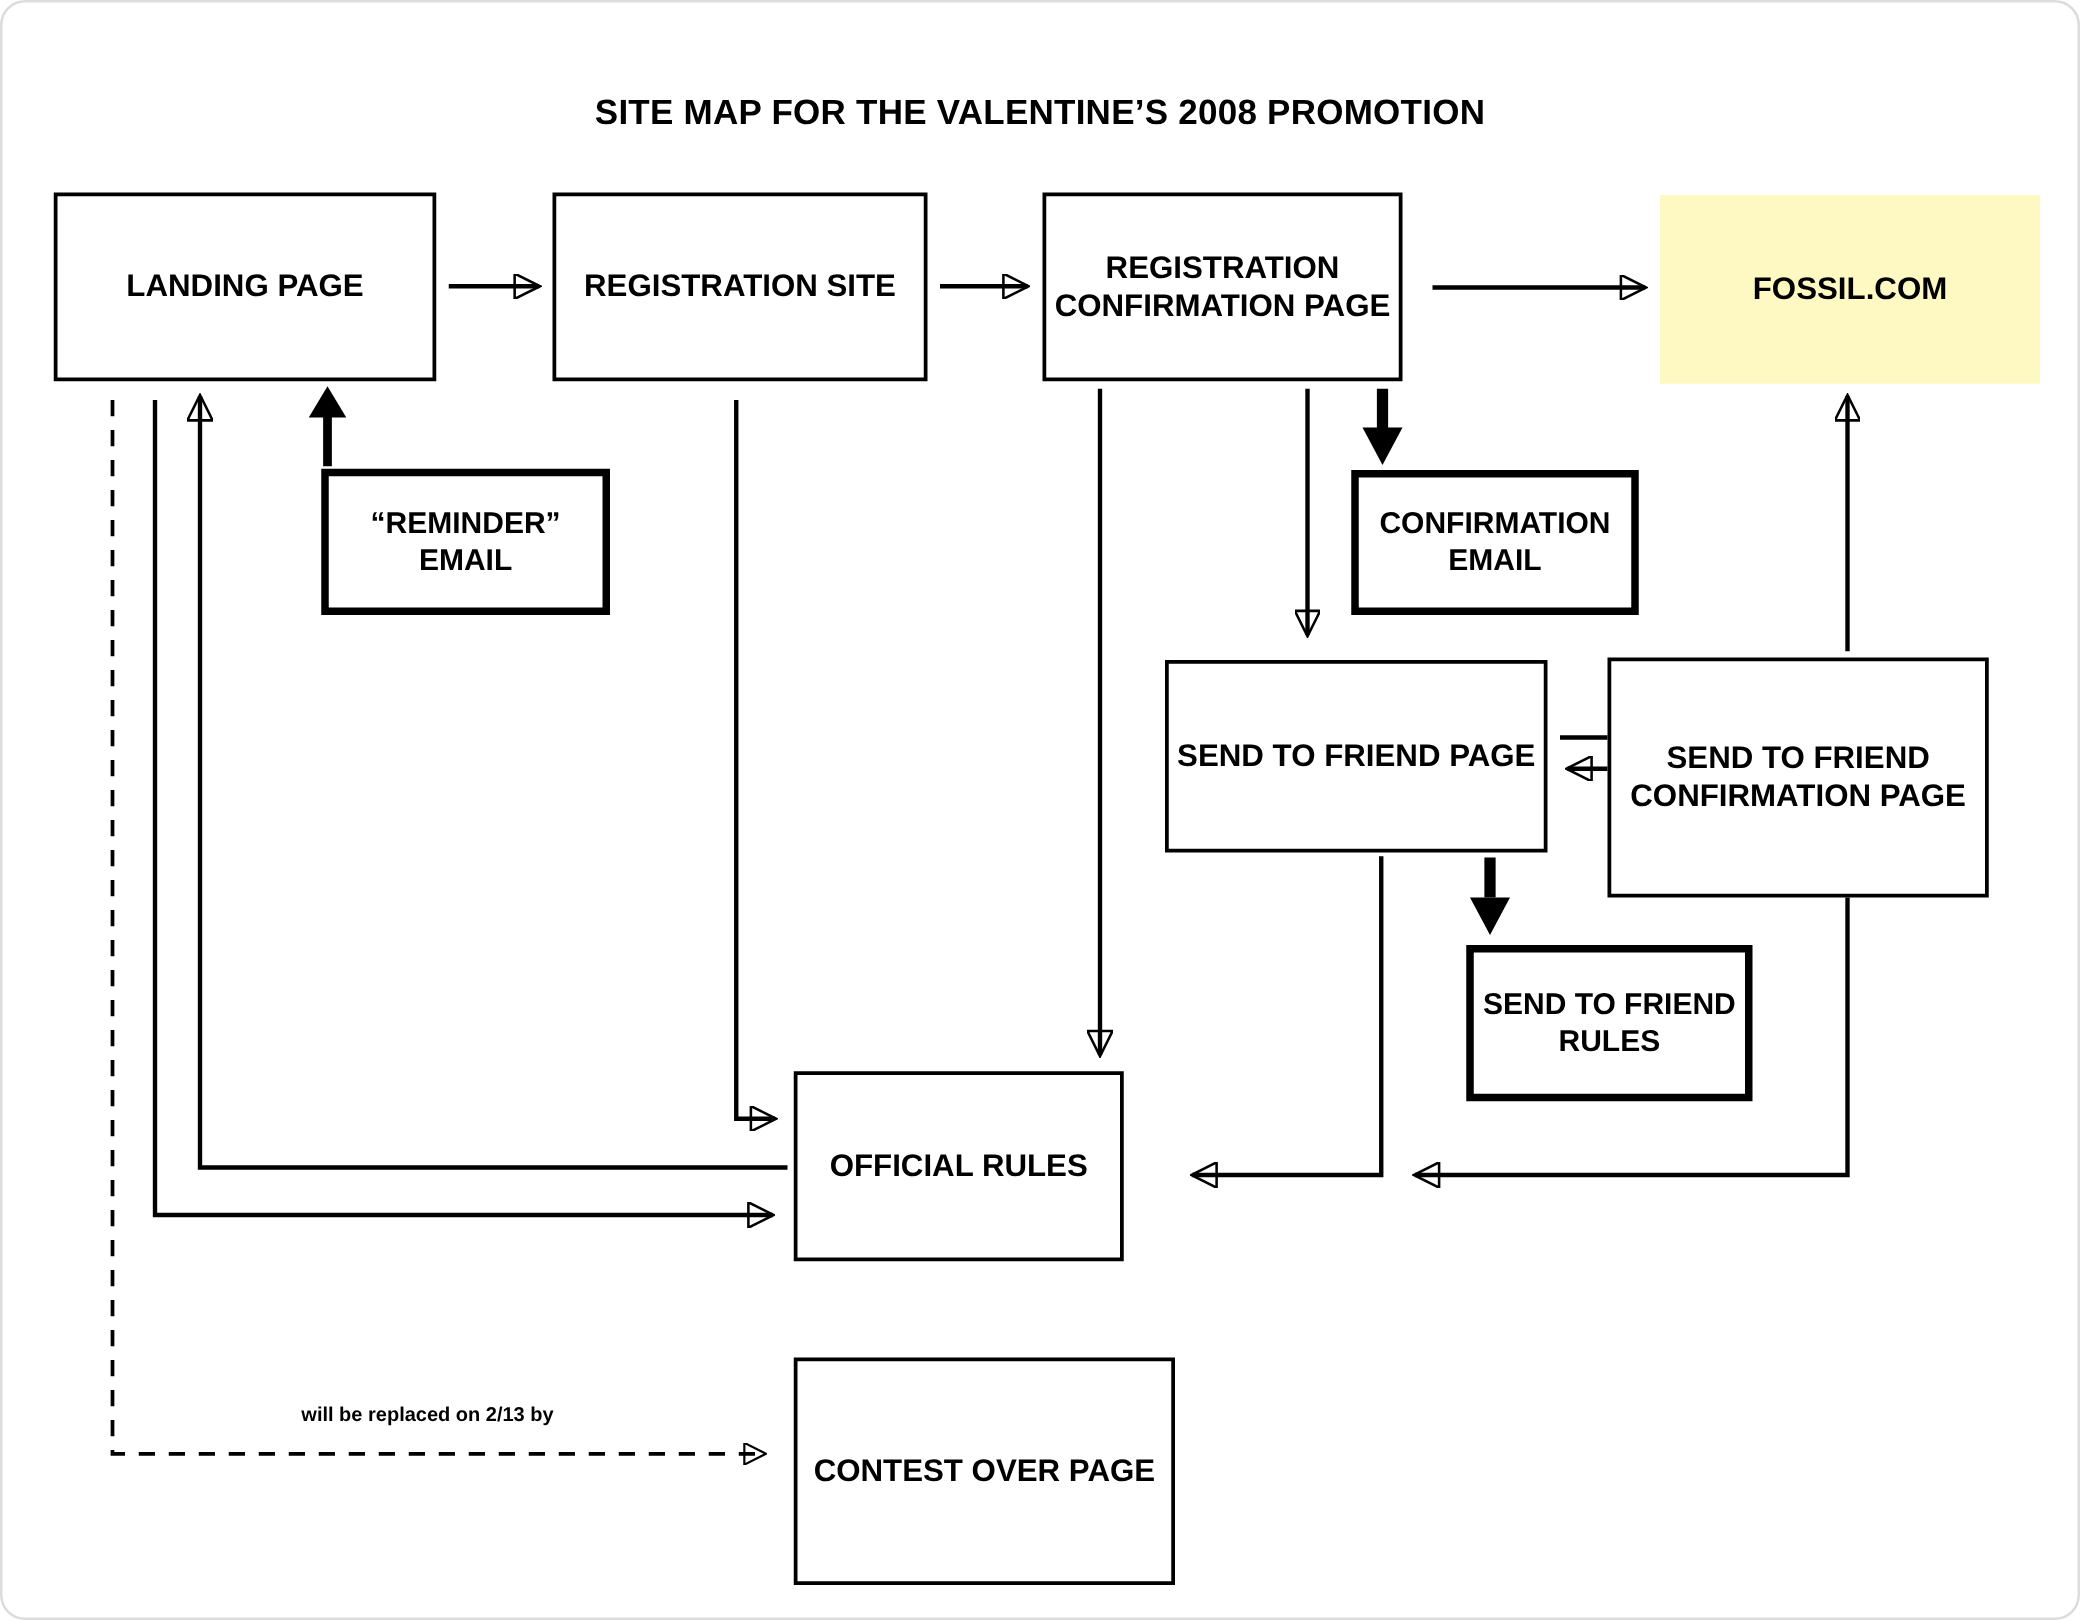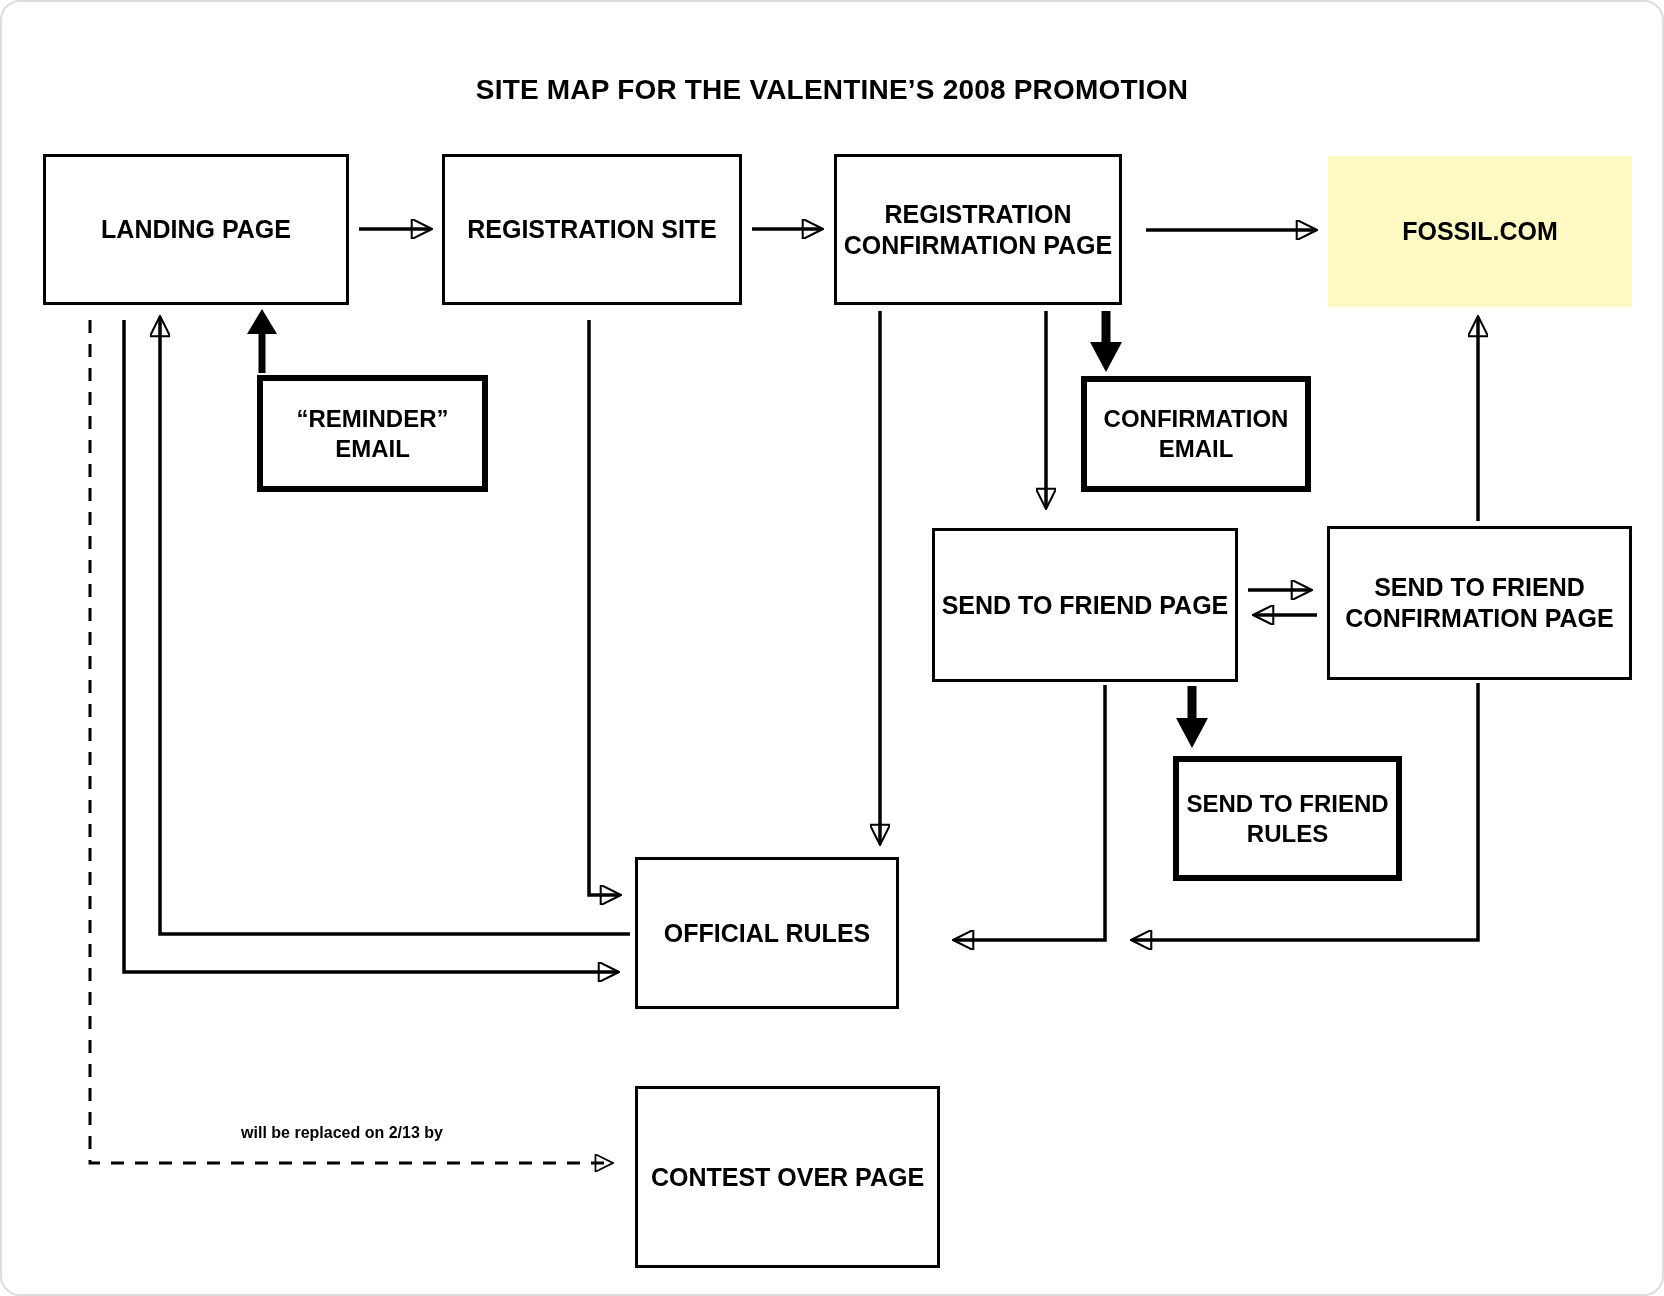--- a/index.html
+++ b/index.html
@@ -96,21 +96,21 @@
   <div class="node" style="left:832px; top:152px; width:288px; height:151px;">REGISTRATION CONFIRMATION PAGE</div>
 
   <div class="node fossil" style="left:1326px; top:154px; width:304px; height:151px;">FOSSIL.COM</div>
 
   <div class="node email" style="left:237px; top:373px; width:231px; height:117px;margin-left:18px;">“REMINDER” EMAIL</div>
 
   <div class="node email" style="left:1079px; top:374px; width:230px; height:116px;">CONFIRMATION EMAIL</div>
 
   <div class="node" style="left:930px; top:526px; width:306px; height:154px;">SEND TO FRIEND PAGE</div>
 
-  <div class="node" style="left:1325px; top:524px; width:305px; height:154px;">SEND TO FRIEND CONFIRMATION PAGE</div>
+  <div class="node" style="left:1284px; top:524px; width:305px; height:192px;">SEND TO FRIEND CONFIRMATION PAGE</div>
 
   <div class="node email" style="left:1171px; top:754px; width:229px; height:125px;">SEND TO FRIEND RULES</div>
 
   <div class="node" style="left:633px; top:855px; width:264px; height:152px;">OFFICIAL RULES</div>
 
   <div class="node" style="left:633px; top:1084px; width:305px; height:182px;">CONTEST OVER PAGE</div>
 
   <div class="annotation">will be replaced on 2/13 by</div>
 
 </div>

